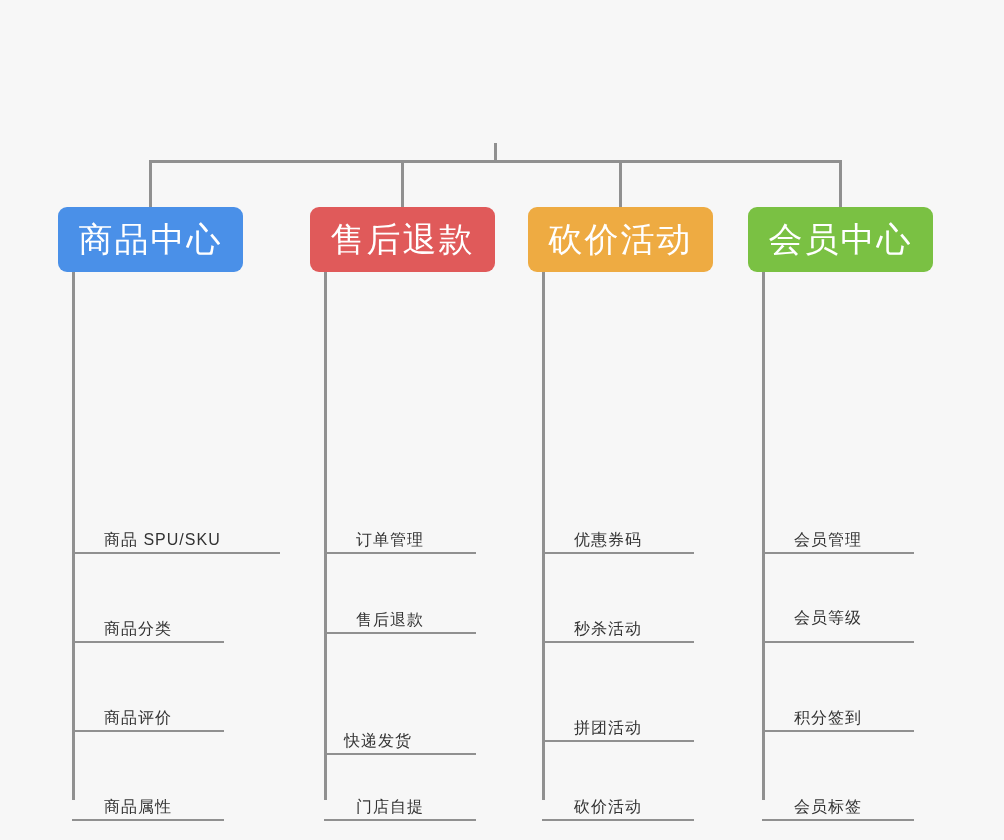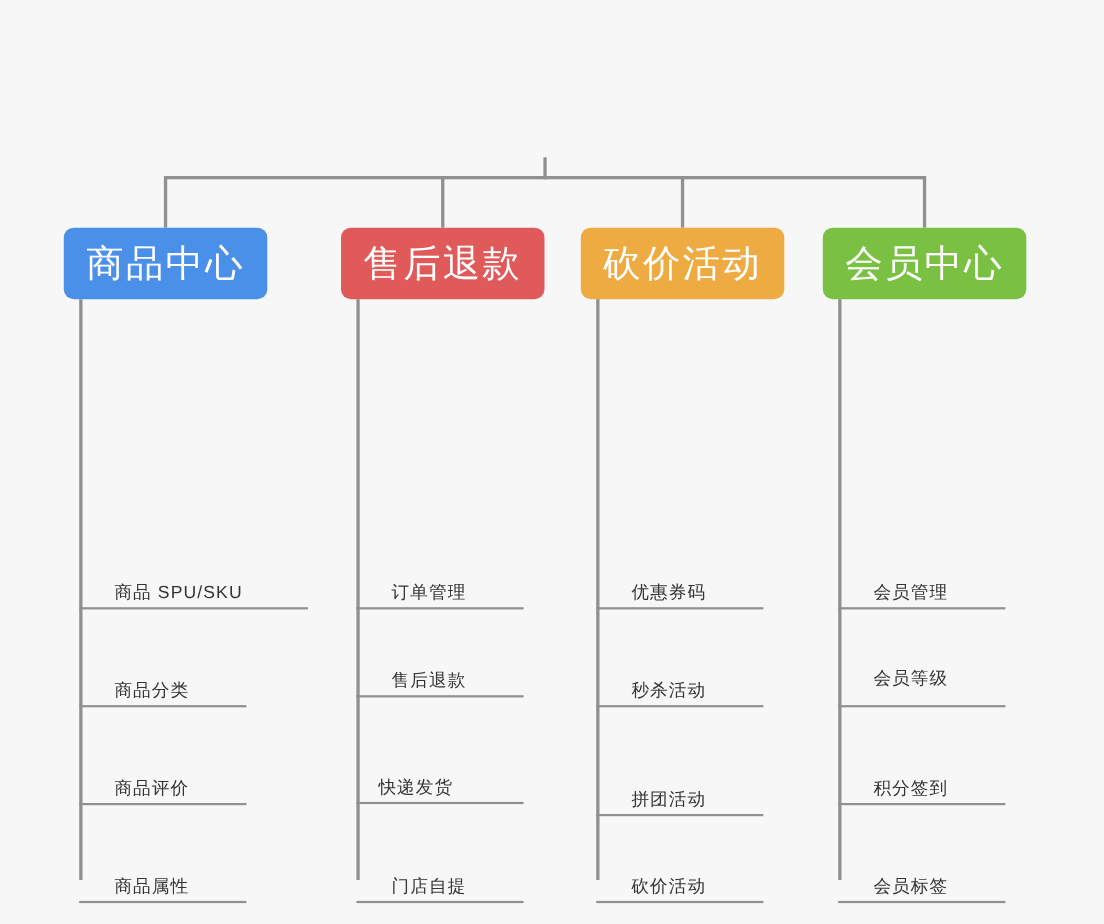--- a/index.html
+++ b/index.html
@@ -145,21 +145,21 @@
     <div class="branch-head" style="background:#e05a5a;">
       <span>售后退款</span>
     </div>
     <div class="branch-spine" style="height:528px;"></div>
     <div class="leaf" style="top:301px; width:152px;">
       <span class="leaf-label">订单管理</span>
     </div>
     <div class="leaf" style="top:381px; width:152px;">
       <span class="leaf-label">售后退款</span>
     </div>
-    <div class="leaf" style="top:478px; width:152px;padding-left:20px;">
+    <div class="leaf" style="top:502px; width:152px;padding-left:20px;">
       <span class="leaf-label">快递发货</span>
     </div>
     <div class="leaf" style="top:568px; width:152px;">
       <span class="leaf-label">门店自提</span>
     </div>
 
   </div>
 
   <div class="branch" style="left:528px;">
     <div class="branch-head" style="background:#eeab42;">

